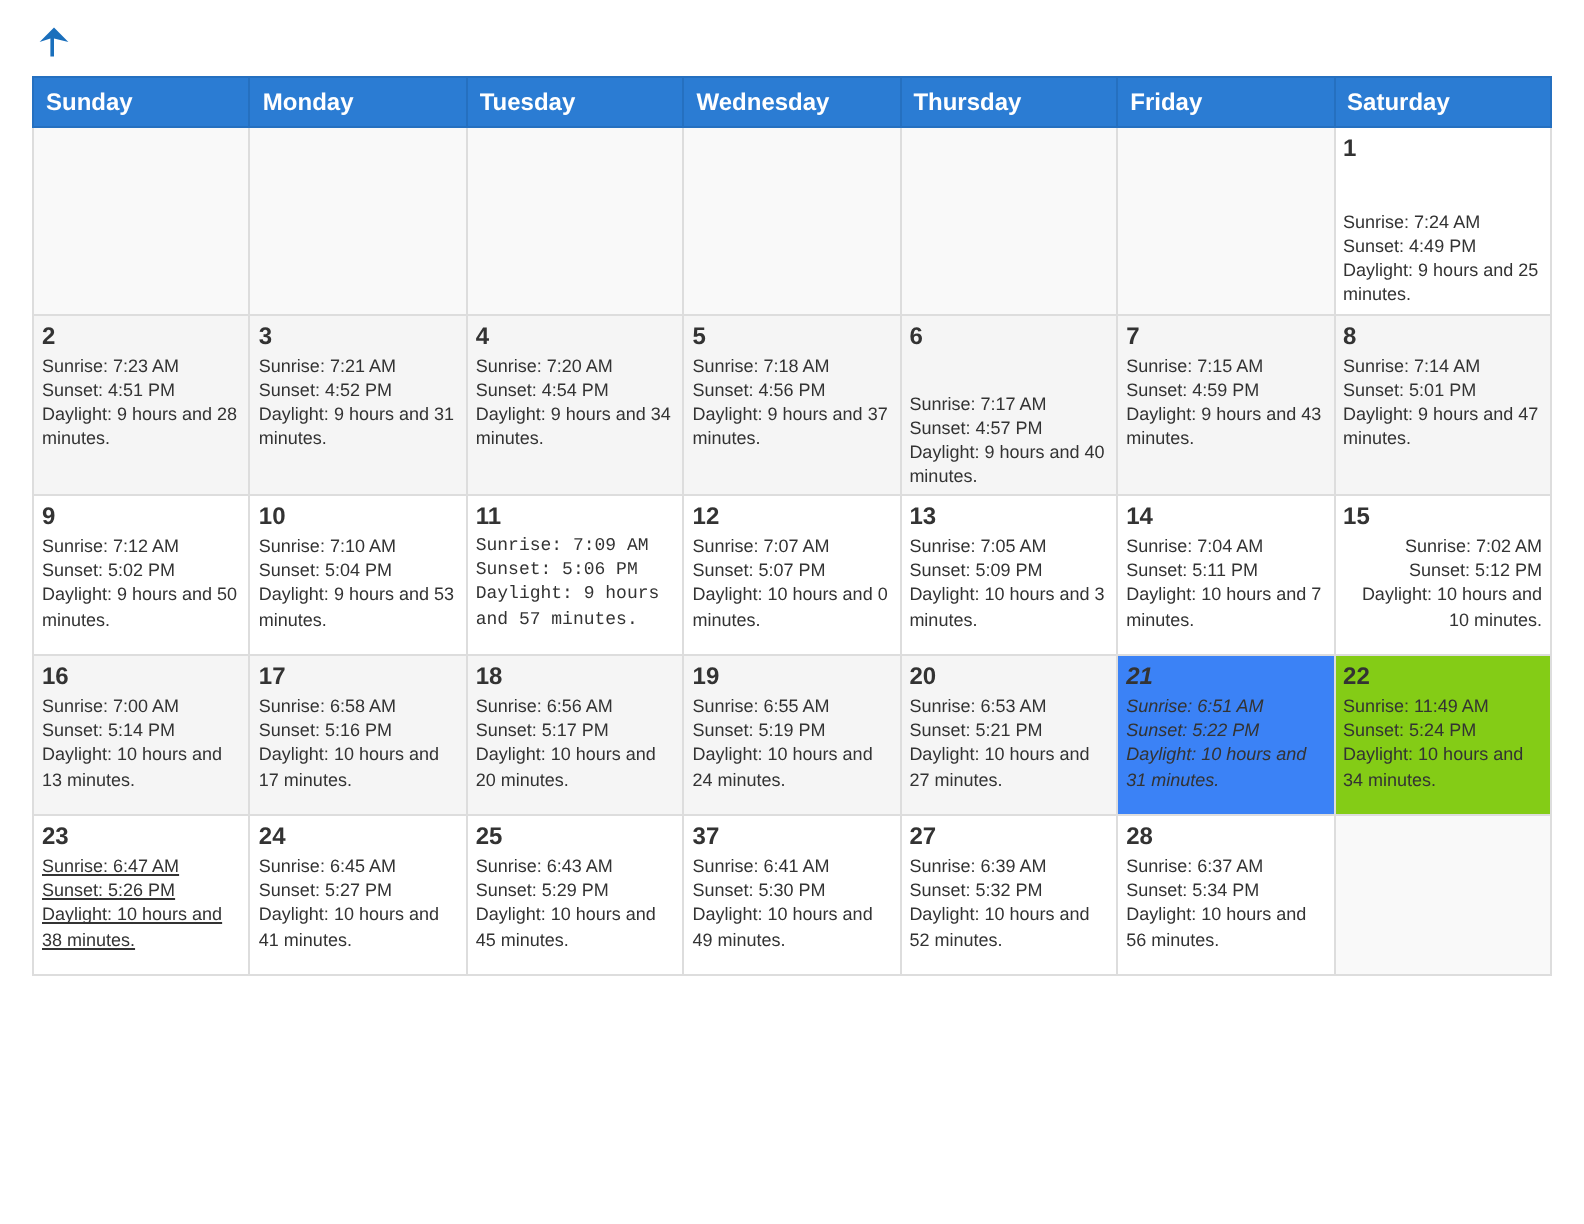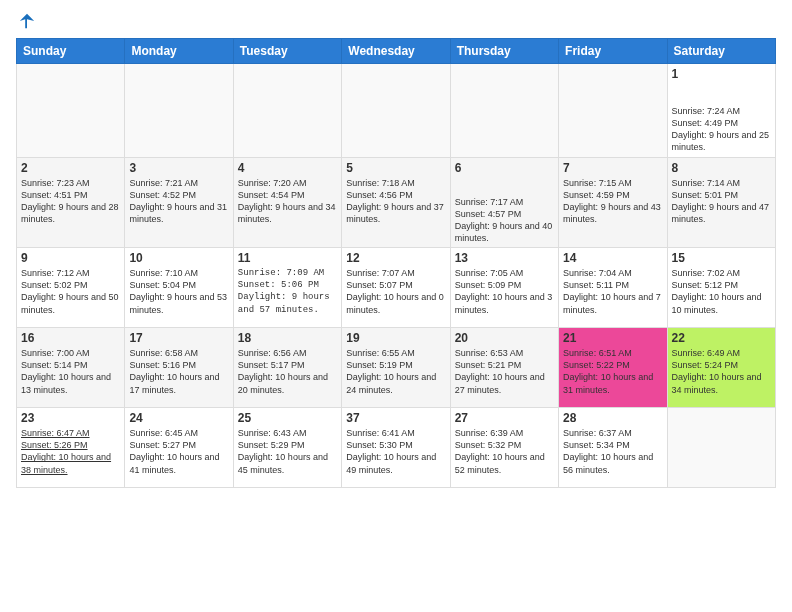--- a/index.html
+++ b/index.html
@@ -217,21 +217,21 @@
 Daylight: 10 hours and 3 minutes.</div>
           </td>
           <td>
             <span class="day-number">14</span>
             <div class="day-info" style="white-space: pre-line;">Sunrise: 7:04 AM
 Sunset: 5:11 PM
 Daylight: 10 hours and 7 minutes.</div>
           </td>
           <td>
             <span class="day-number">15</span>
-            <div class="day-info" style="white-space: pre-line;">Sunrise: 7:02 AM
+            <div class="day-info" style="white-space: pre-line; text-align: right;">Sunrise: 7:02 AM
 Sunset: 5:12 PM
 Daylight: 10 hours and 10 minutes.</div>
           </td>
         </tr>
         <tr>
           <td style="background: rgb(245, 245, 245);">
             <span class="day-number">16</span>
             <div class="day-info" style="white-space: pre-line;">Sunrise: 7:00 AM
 Sunset: 5:14 PM
 Daylight: 10 hours and 13 minutes.</div>
@@ -253,29 +253,29 @@
             <div class="day-info" style="white-space: pre-line;">Sunrise: 6:55 AM
 Sunset: 5:19 PM
 Daylight: 10 hours and 24 minutes.</div>
           </td>
           <td style="background: rgb(245, 245, 245);">
             <span class="day-number">20</span>
             <div class="day-info" style="white-space: pre-line;">Sunrise: 6:53 AM
 Sunset: 5:21 PM
 Daylight: 10 hours and 27 minutes.</div>
           </td>
-          <td style="background: #ec4899;">
+          <td style="background: #3b82f6; font-style: italic;">
             <span class="day-number">21</span>
             <div class="day-info" style="white-space: pre-line;">Sunrise: 6:51 AM
 Sunset: 5:22 PM
 Daylight: 10 hours and 31 minutes.</div>
           </td>
-          <td style="background: #bef264;">
+          <td style="background: #84cc16;">
             <span class="day-number">22</span>
-            <div class="day-info" style="white-space: pre-line;">Sunrise: 6:49 AM
+            <div class="day-info" style="white-space: pre-line;">Sunrise: 11:49 AM
 Sunset: 5:24 PM
 Daylight: 10 hours and 34 minutes.</div>
           </td>
         </tr>
         <tr>
           <td>
             <span class="day-number">23</span>
             <div class="day-info" style="white-space: pre-line; text-decoration: underline;">Sunrise: 6:47 AM
 Sunset: 5:26 PM
 Daylight: 10 hours and 38 minutes.</div>

